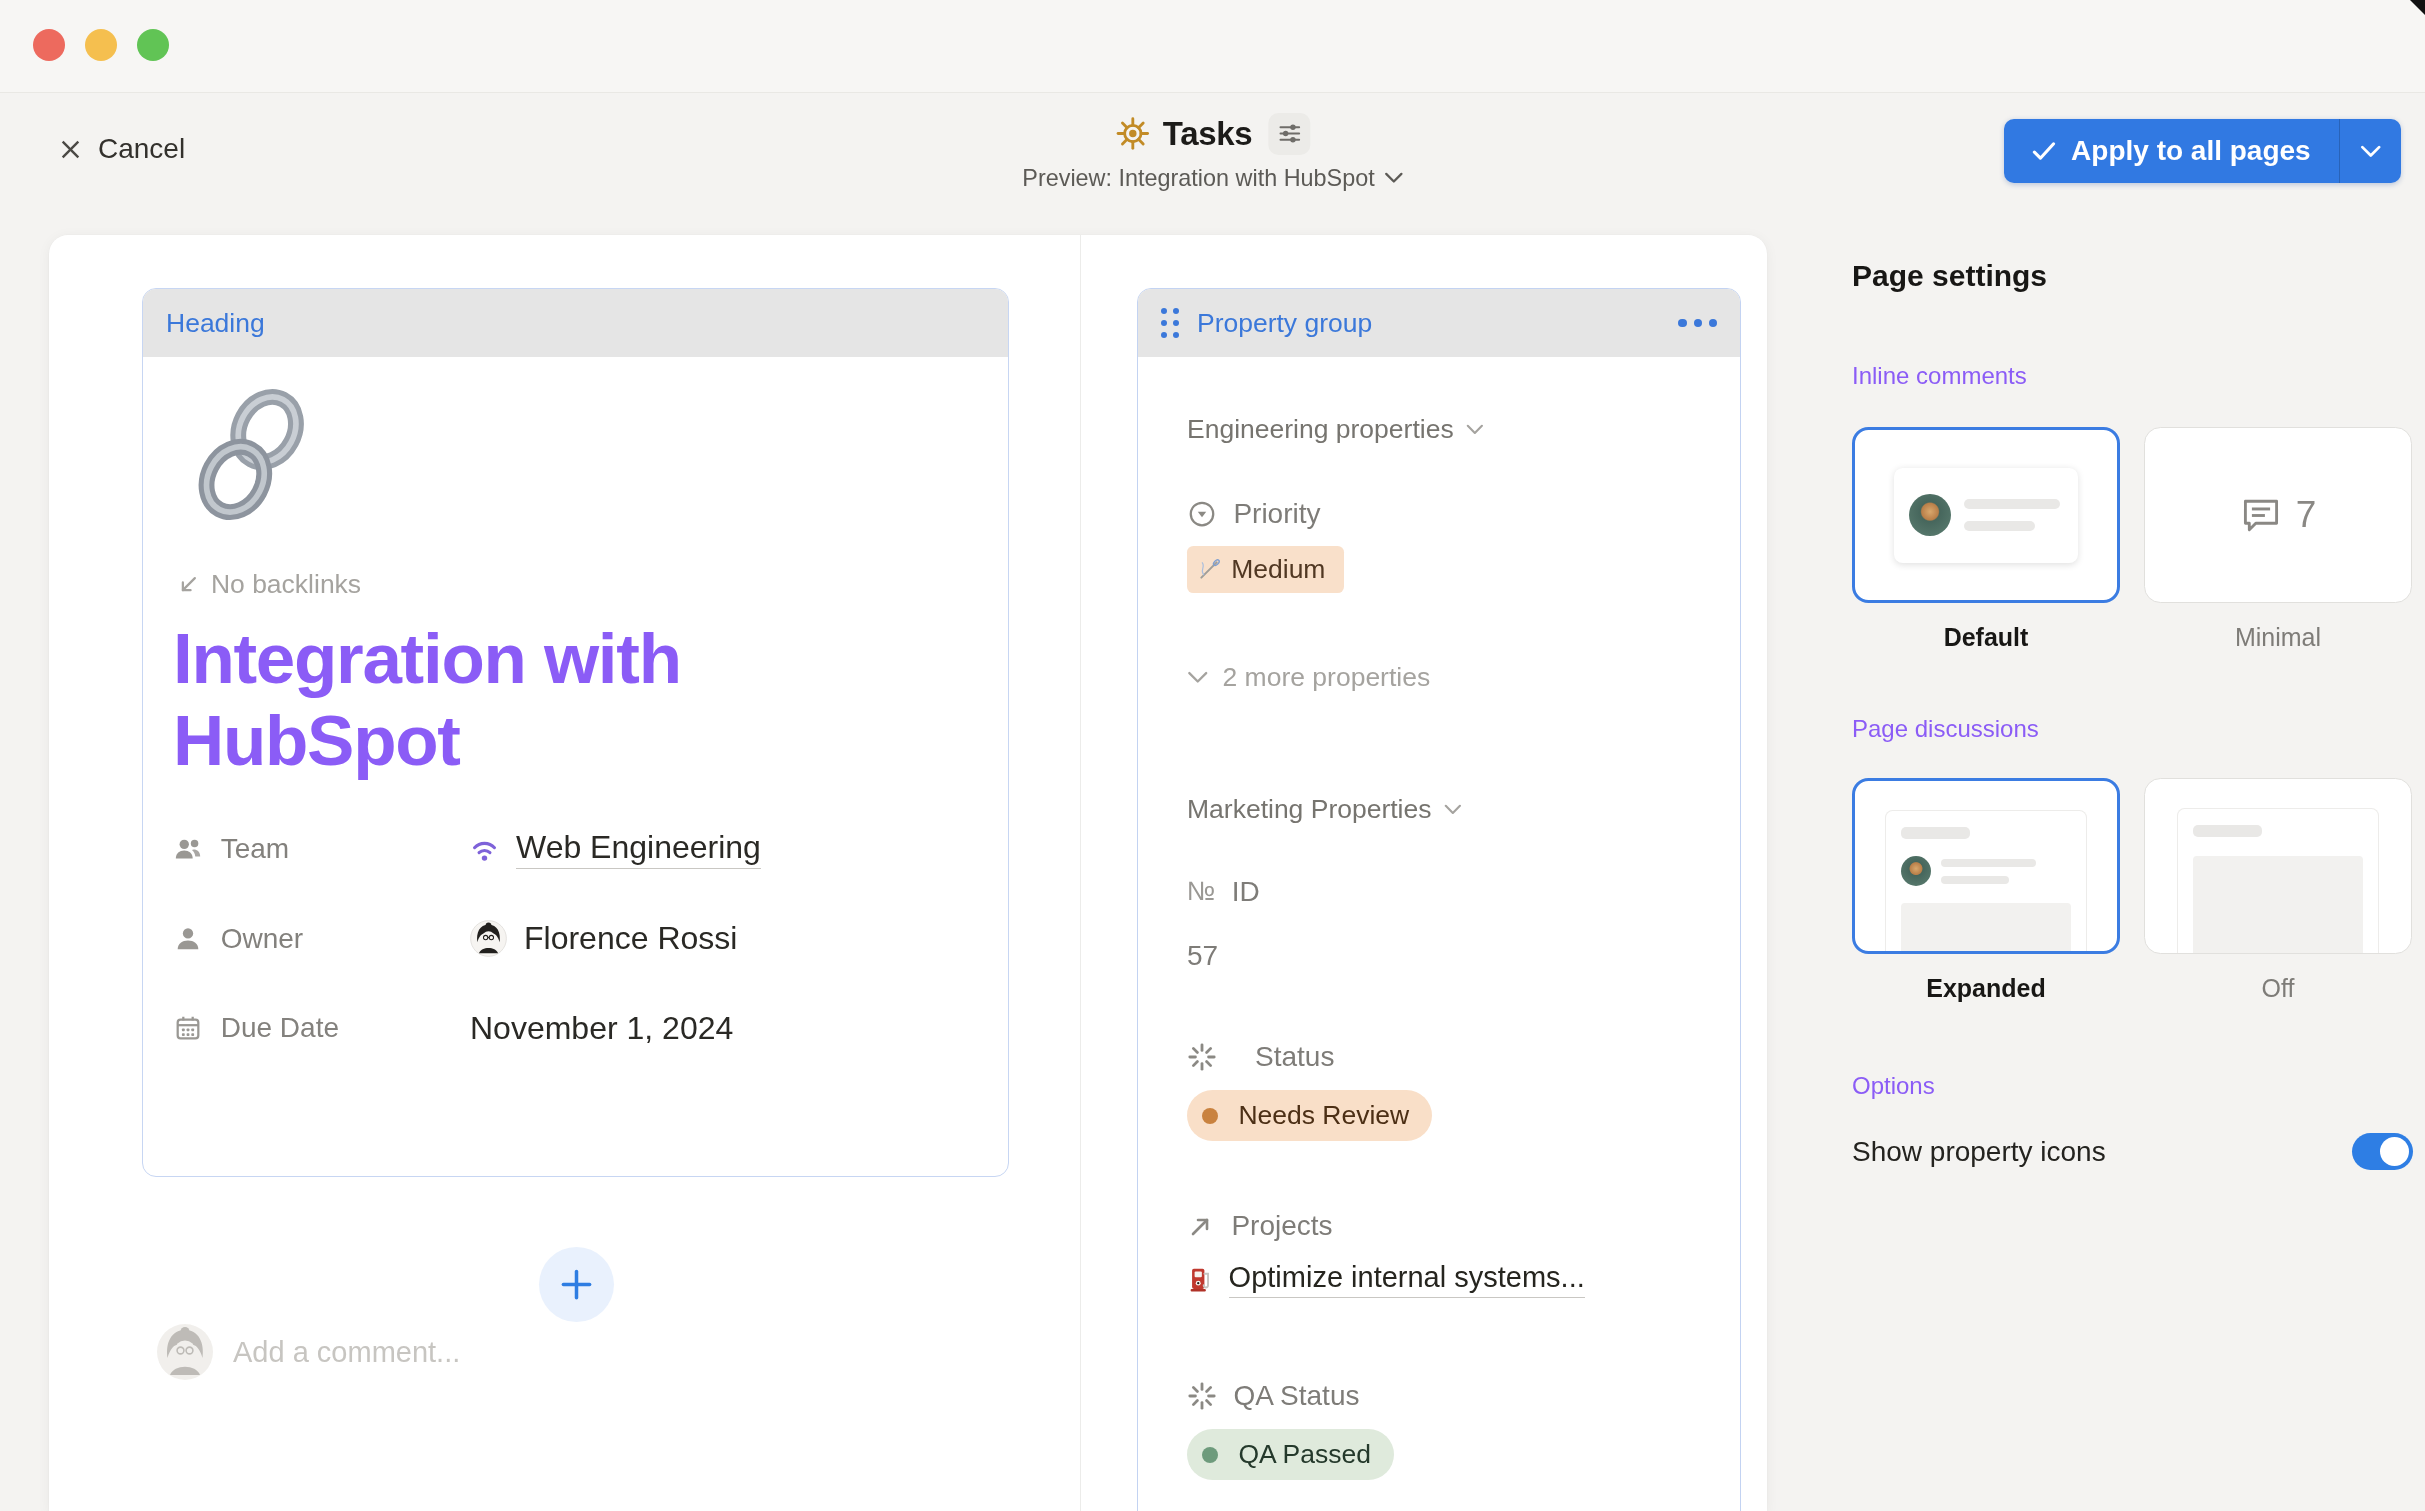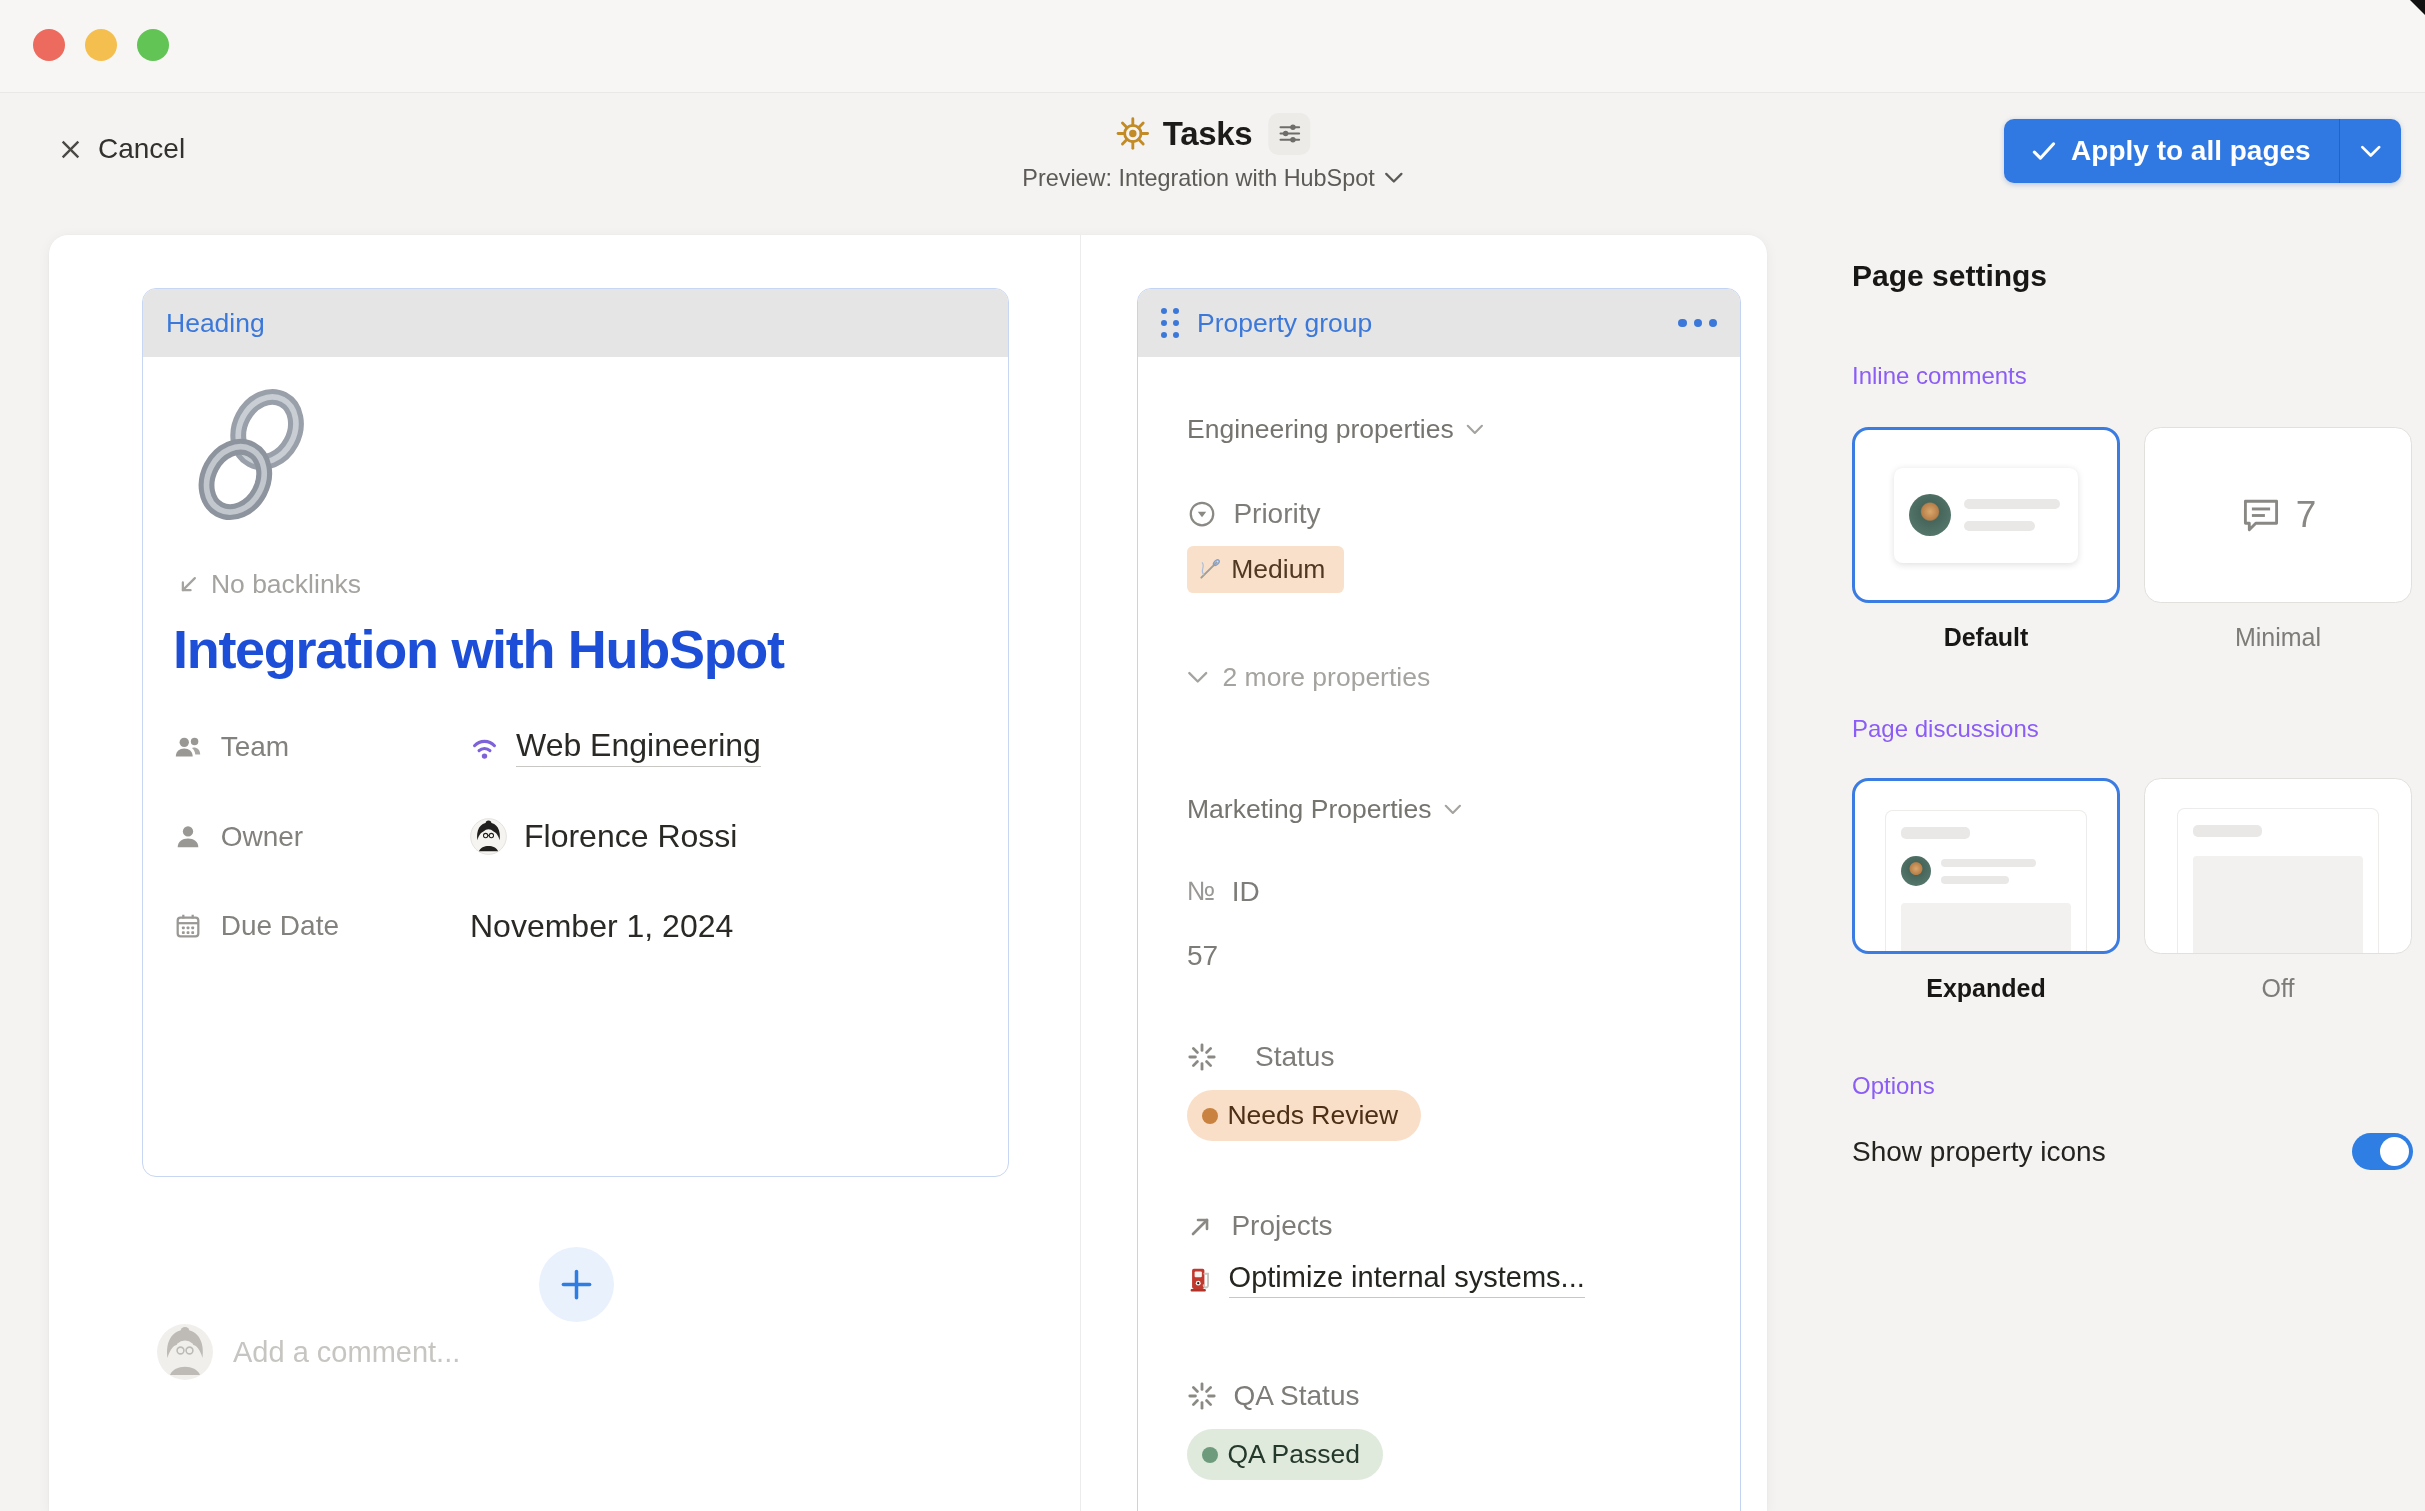--- a/index.html
+++ b/index.html
@@ -37,21 +37,21 @@
   
   .block-card { position:absolute; background:#fff; border:1.9px solid #c7d6f3; border-radius:14px; overflow:hidden; }
   .block-head { height:68px; background:#e5e5e5; display:flex; align-items:center; padding:0 23px; }
   .block-head .bt { font-size:26.5px; color:#3b78da; }
 
   
   .heading-card { left:93px; top:53px; width:867px; height:889px; }
   .heading-body { padding:21.5px 30px 0 30px; }
   .page-emoji { width:145px; height:145px; margin:3.8px 0 0 7.6px; }
   .backlinks { display:flex; align-items:center; gap:11.4px; margin:40px 0 0 2.5px; color:#a5a39f; font-size:26.5px; }
-  .page-title { margin-top:17.7px; font-size:54px; font-weight:700; color:#1d4ed8; line-height:1.16; letter-spacing:-1.3px; }
+  .page-title { margin-top:17.7px; font-size:71px; font-weight:700; color:#8b5cf6; line-height:1.16; letter-spacing:-1.3px; }
   .prop-rows { margin-top:35px; }
   .prop-row { display:flex; align-items:center; height:63px; margin-bottom:26.5px; }
   .prop-label { width:297px; display:flex; align-items:center; gap:17.7px; color:#83817d; font-size:28px; }
   .prop-label svg { flex:0 0 auto; }
   .prop-value { display:flex; align-items:center; gap:17px; font-size:32px; color:#2a2925; }
   .u { border-bottom:1.9px solid #c9c7c3; padding-bottom:2.5px; }
   .avatar58 { width:37px; height:37px; }
 
   .plus-btn { position:absolute; left:490px; top:1012px; width:75px; height:75px; border-radius:50%; background:#e9f1fd; display:flex; align-items:center; justify-content:center; }
   .comment-row { position:absolute; left:107px; top:1088px; display:flex; align-items:center; gap:19px; }
@@ -63,21 +63,21 @@
   .drag-handle { display:grid; grid-template-columns:repeat(2,6.3px); gap:5.7px; margin-right:17.7px; }
   .drag-handle span { width:6.3px; height:6.3px; border-radius:50%; background:#3b78da; }
   .head-spacer { flex:1; }
   .dots3 { display:flex; gap:7px; }
   .dots3 span { width:8.2px; height:8.2px; border-radius:50%; background:#3b78da; }
   .group-body { padding:0 25px 0 49px; }
   .sec-head { display:flex; align-items:center; gap:12.6px; font-size:26.5px; color:#76746f; }
   .sec-head.first { margin-top:57px; }
   .g-row { display:flex; align-items:center; gap:16.4px; font-size:28px; color:#7e7c78; }
   .tag { display:inline-flex; align-items:center; gap:8.8px; background:#f9e0ca; border-radius:6.3px; padding:7.6px 19px 7.6px 11.4px; font-size:26.5px; color:#513823; }
-  .pill { display:inline-flex; align-items:center; gap:9px; border-radius:631px; padding:10px 23px 10px 15px; font-size:26.5px; }
+  .pill { display:inline-flex; align-items:center; gap:20px; border-radius:631px; padding:10px 23px 10px 15px; font-size:26.5px; }
   .pill .dot { width:16.4px; height:16.4px; border-radius:50%; }
   .pill.orange { background:#f9dfc8; color:#4c2f15; } .pill.orange .dot { background:#c9823f; }
   .pill.green { background:#dfeadc; color:#24392b; } .pill.green .dot { background:#6e9b7c; }
   .more-row { display:flex; align-items:center; gap:14px; font-size:26.5px; color:#a5a39f; }
   .link-row { display:flex; align-items:center; gap:12.6px; font-size:29px; color:#26251f; }
   .numero { font-size:26.5px; color:#9a9894; }
 
   
   .sidebar { position:absolute; left:1852px; top:235px; width:561px; padding-top:24px; }
   .sb-title { font-size:30px; font-weight:700; color:#181715; }

